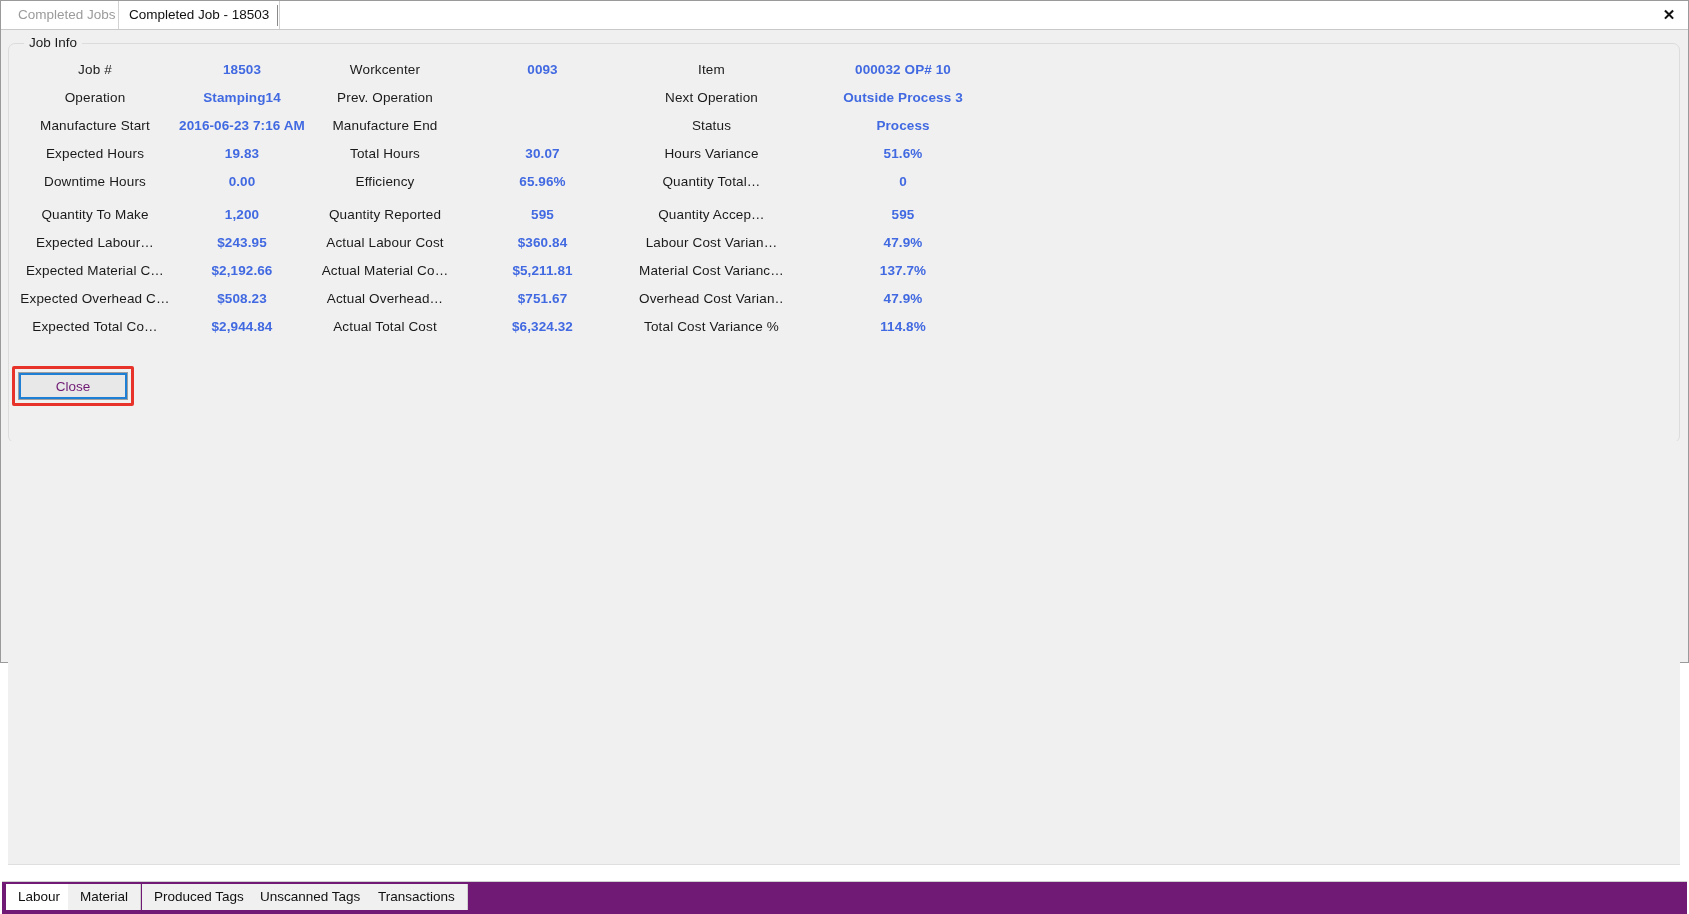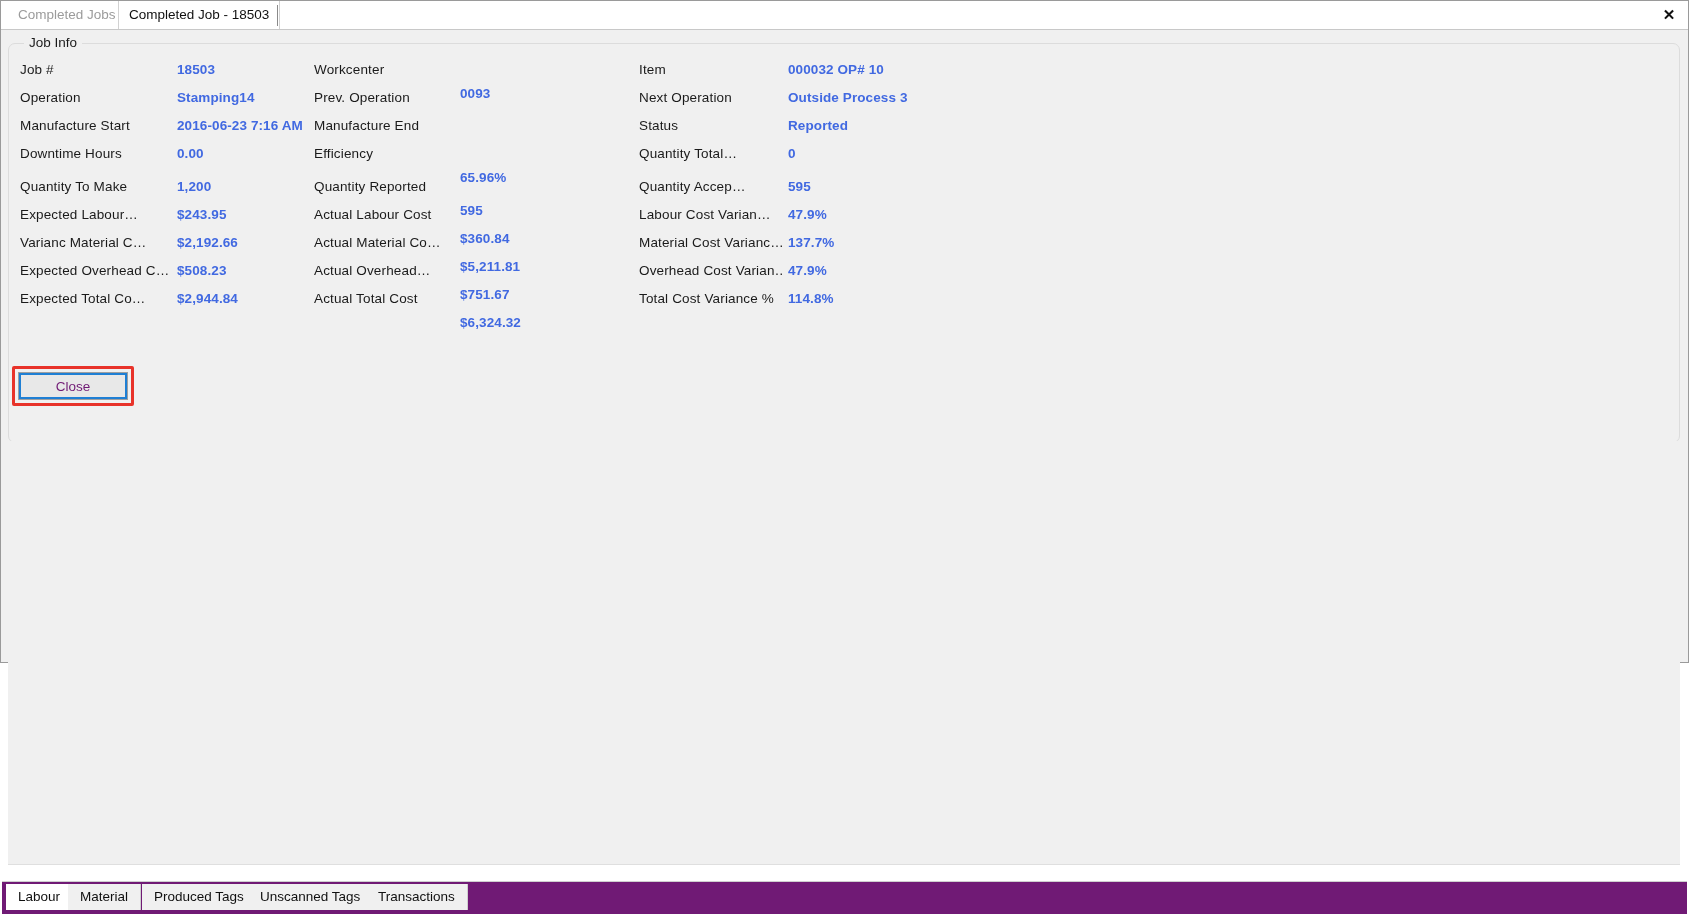--- a/index.html
+++ b/index.html
@@ -110,20 +110,21 @@
   
   #fields {
     position: absolute;
     left: 11px;
     top: 12px;
     width: 1640px;
   }
   .field-row {
     position: relative;
     height: 28px;
+    text-align: center;
   }
   .field-row.gap {
     margin-top: 5px;
   }
   .cell {
     position: absolute;
     top: 0;
     height: 28px;
     line-height: 28px;
     white-space: nowrap;
@@ -137,21 +138,21 @@
   .val {
     font-size: 13.5px;
     font-weight: bold;
     color: #4169e1;
     letter-spacing: 0.1px;
   }
   
   .c1-lbl { left: 0px;   width: 150px; }
   .c1-val { left: 157px; width: 130px; }
   .c2-lbl { left: 294px; width: 142px; }
-  .c2-val { left: 440px; width: 165px; margin-top: 24px; }
+  .c2-val { left: 440px; width: 165px; }
   .c3-lbl { left: 619px; width: 145px; }
   .c3-val { left: 768px; width: 230px; }
 
   
   #close-button-wrap {
     position: absolute;
     left: 9px;
     top: 328px;
     width: 110px;
     height: 28px;
@@ -259,23 +260,31 @@
         <div class="cell lbl c3-lbl">Next Operation</div>
         <div class="cell val c3-val">Outside Process 3</div>
       </div>
 
       <div class="field-row">
         <div class="cell lbl c1-lbl">Manufacture Start</div>
         <div class="cell val c1-val">2016-06-23 7:16 AM</div>
         <div class="cell lbl c2-lbl">Manufacture End</div>
         <div class="cell val c2-val"></div>
         <div class="cell lbl c3-lbl">Status</div>
-        <div class="cell val c3-val">Reported</div>
-      </div>
-
+        <div class="cell val c3-val">Process</div>
+      </div>
+
+      <div class="field-row">
+        <div class="cell lbl c1-lbl">Expected Hours</div>
+        <div class="cell val c1-val">19.83</div>
+        <div class="cell lbl c2-lbl">Total Hours</div>
+        <div class="cell val c2-val">30.07</div>
+        <div class="cell lbl c3-lbl">Hours Variance</div>
+        <div class="cell val c3-val">51.6%</div>
+      </div>
 
       <div class="field-row">
         <div class="cell lbl c1-lbl">Downtime Hours</div>
         <div class="cell val c1-val">0.00</div>
         <div class="cell lbl c2-lbl">Efficiency</div>
         <div class="cell val c2-val">65.96%</div>
         <div class="cell lbl c3-lbl">Quantity Total…</div>
         <div class="cell val c3-val">0</div>
       </div>
 
@@ -291,21 +300,21 @@
       <div class="field-row">
         <div class="cell lbl c1-lbl">Expected  Labour…</div>
         <div class="cell val c1-val">$243.95</div>
         <div class="cell lbl c2-lbl">Actual Labour Cost</div>
         <div class="cell val c2-val">$360.84</div>
         <div class="cell lbl c3-lbl">Labour Cost Varian…</div>
         <div class="cell val c3-val">47.9%</div>
       </div>
 
       <div class="field-row">
-        <div class="cell lbl c1-lbl">Varianc Material C…</div>
+        <div class="cell lbl c1-lbl">Expected Material C…</div>
         <div class="cell val c1-val">$2,192.66</div>
         <div class="cell lbl c2-lbl">Actual Material Co…</div>
         <div class="cell val c2-val">$5,211.81</div>
         <div class="cell lbl c3-lbl">Material Cost Varianc…</div>
         <div class="cell val c3-val">137.7%</div>
       </div>
 
       <div class="field-row">
         <div class="cell lbl c1-lbl">Expected Overhead C…</div>
         <div class="cell val c1-val">$508.23</div>

